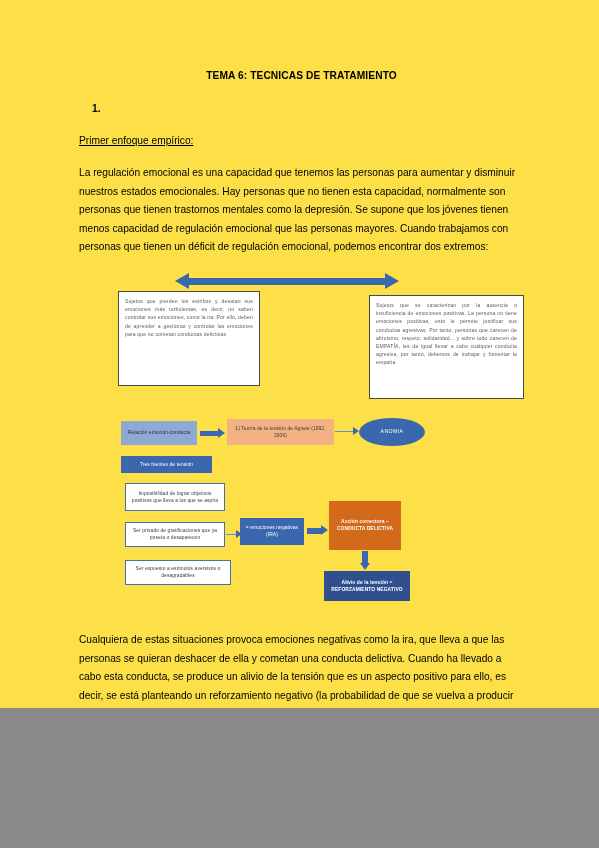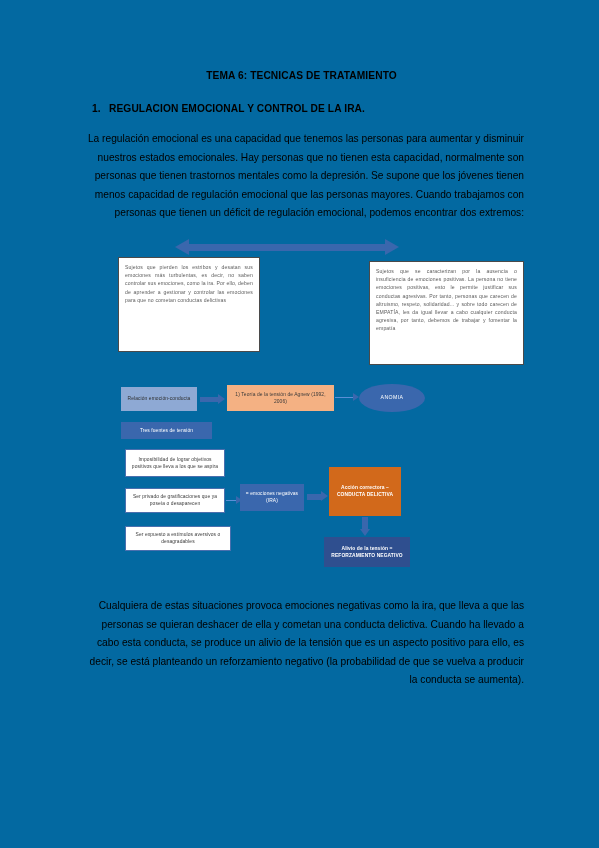--- a/index.html
+++ b/index.html
@@ -6,22 +6,22 @@
     margin: 0;
     padding: 0;
     background: #8a8a8a;
   }
   body {
     font-family: "Liberation Sans", sans-serif;
   }
   .page {
     position: relative;
     width: 599px;
-    height: 848px;
-    background: #0369a1;
+    height: 708px;
+    background: #fde047;
     overflow: hidden;
   }
   .content {
     position: absolute;
     left: 79px;
     top: 0;
     width: 445px;
   }
   .h-center {
     text-align: center;
@@ -43,21 +43,21 @@
   .underlined {
     margin-top: 21px;
     font-size: 10.2px;
     text-decoration: underline;
     display: inline-block;
   }
   .para {
     margin-top: 16px;
     font-size: 10.2px;
     line-height: 18.6px;
-    text-align: right;
+    text-align: left;
     color: #000;
   }
   
   .fig1 {
     position: relative;
     margin-top: 14px;
     height: 128px;
   }
   .arrow-wrap {
     position: absolute;
@@ -145,23 +145,25 @@
 </head>
 <body>
 
 <div class="page">
   <div class="content">
 
     <div class="h-center t1">TEMA 6: TECNICAS DE TRATAMIENTO</div>
 
     <div class="numbered">
       <span class="num">1.</span>
-      <span>REGULACION EMOCIONAL Y CONTROL DE LA IRA.</span>
-    </div>
-
+    </div>
+
+    <div>
+      <span class="underlined">Primer enfoque empírico:</span>
+    </div>
 
     <div class="para">La regulación emocional es una capacidad que tenemos las personas para aumentar y disminuir nuestros estados emocionales. Hay personas que no tienen esta capacidad, normalmente son personas que tienen trastornos mentales como la depresión. Se supone que los jóvenes tienen menos capacidad de regulación emocional que las personas mayores. Cuando trabajamos con personas que tienen un déficit de regulación emocional, podemos encontrar dos extremos:</div>
 
     <div class="fig1">
       <div class="arrow-wrap">
         <div class="arrow-head left"></div>
         <div class="arrow-bar"></div>
         <div class="arrow-head right"></div>
       </div>
       <div class="box-blurry" id="box-left">Sujetos que pierden los estribos y desatan sus emociones más turbulentas, es decir, no saben controlar sus emociones, como la ira. Por ello, deben de aprender a gestionar y controlar las emociones para que no cometan conductas delictivas</div>

